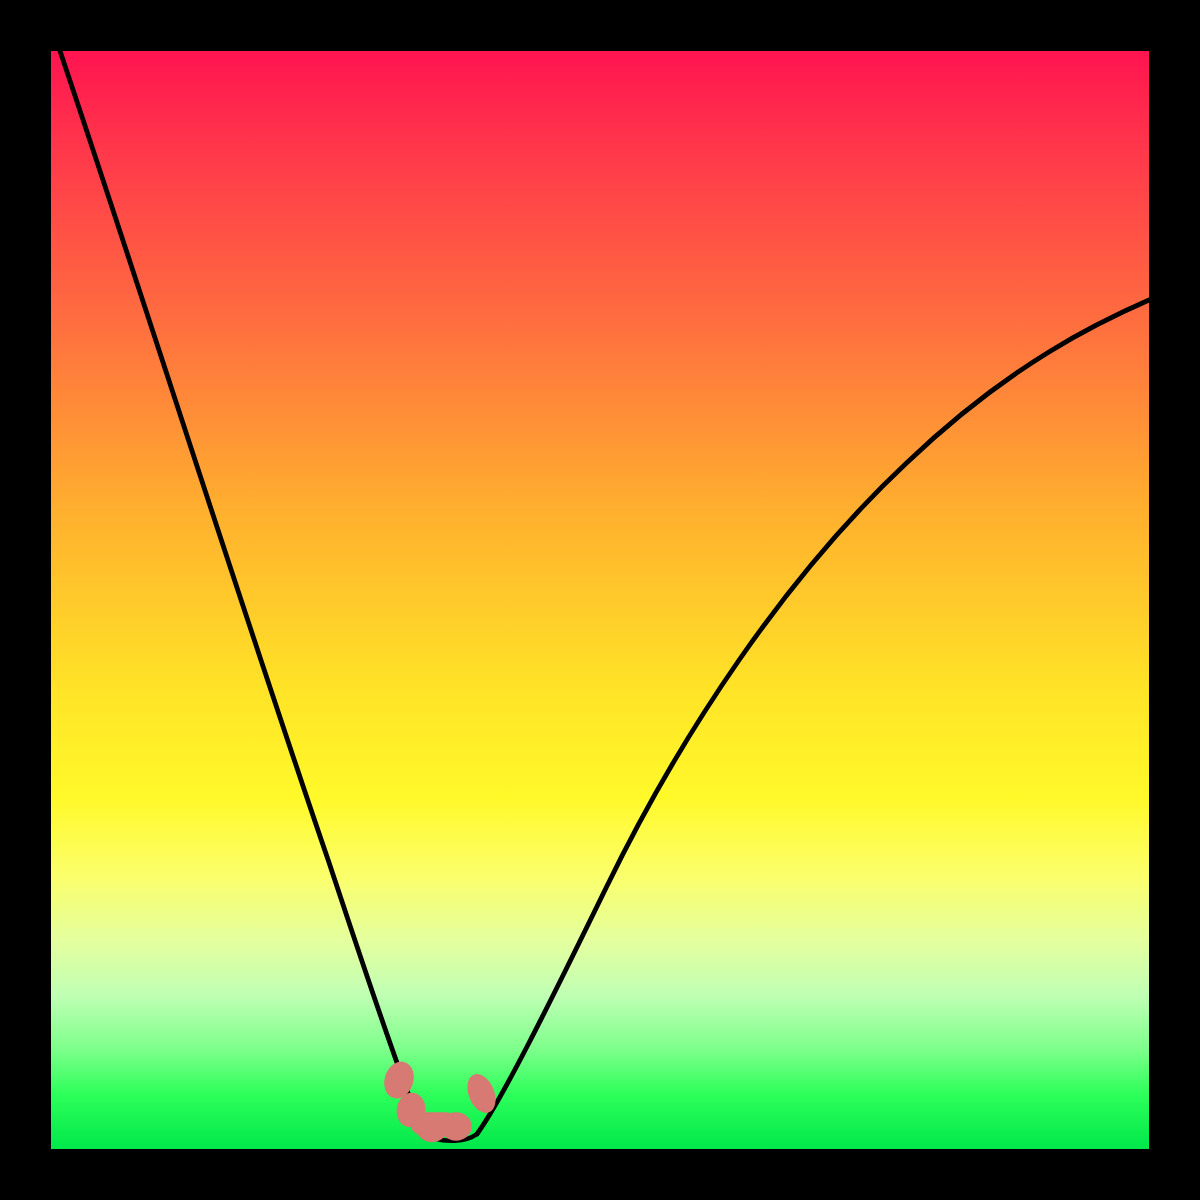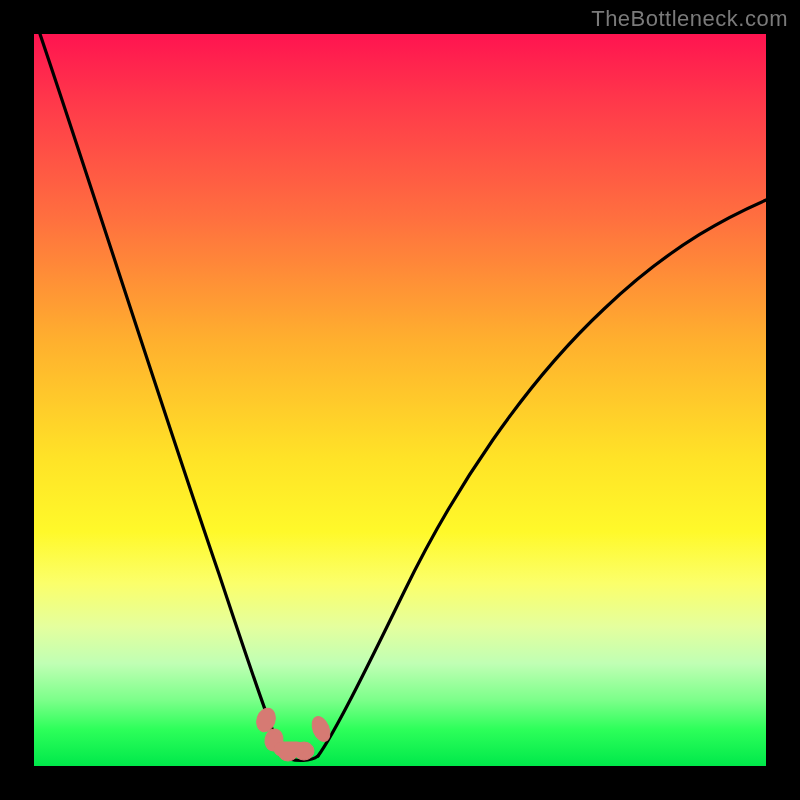--- a/index.html
+++ b/index.html
@@ -80,14 +80,13 @@
     <g fill="#d67a73" stroke="#d67a73" stroke-width="1">
       <ellipse cx="232" cy="686" rx="9" ry="12" transform="rotate(18 232 686)"></ellipse>
       <ellipse cx="240" cy="706" rx="9" ry="11" transform="rotate(10 240 706)"></ellipse>
       <ellipse cx="254" cy="718" rx="10" ry="9"></ellipse>
       <ellipse cx="270" cy="717" rx="10" ry="9"></ellipse>
       <ellipse cx="287" cy="695" rx="8" ry="13" transform="rotate(-22 287 695)"></ellipse>
       <rect x="240" y="708" width="30" height="14" rx="7"></rect>
     </g>
   </svg>
 
-  <div class="watermark">TheBottleneck.com</div>
 </div>
 
 </body></html>

